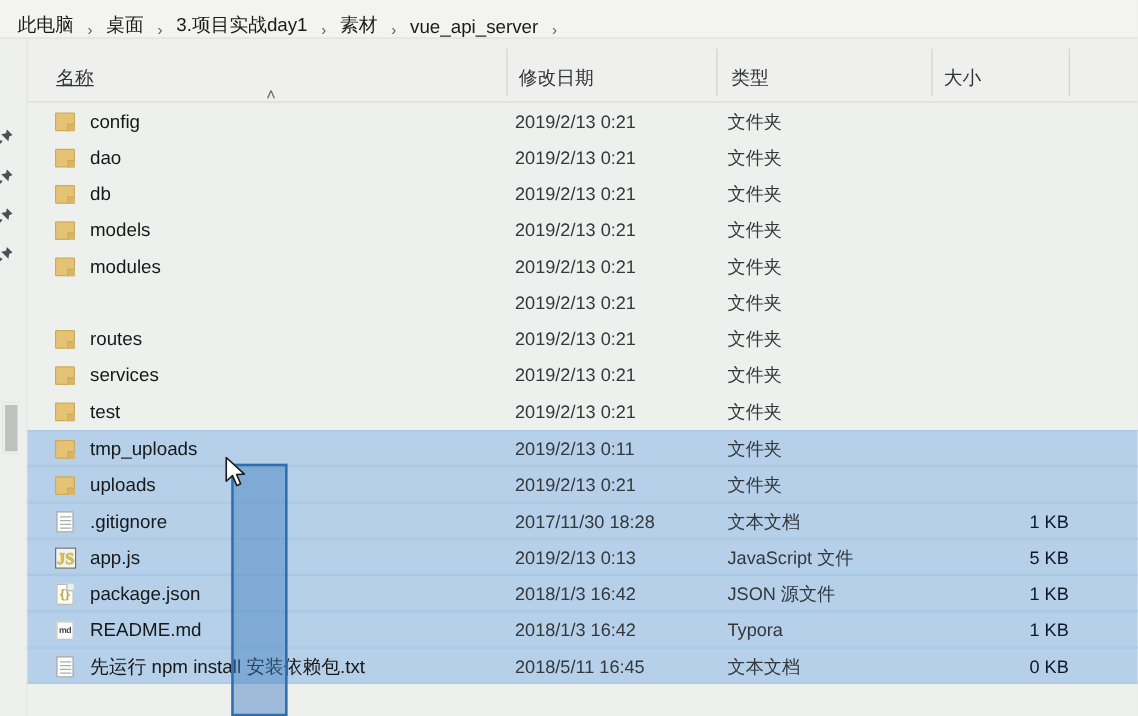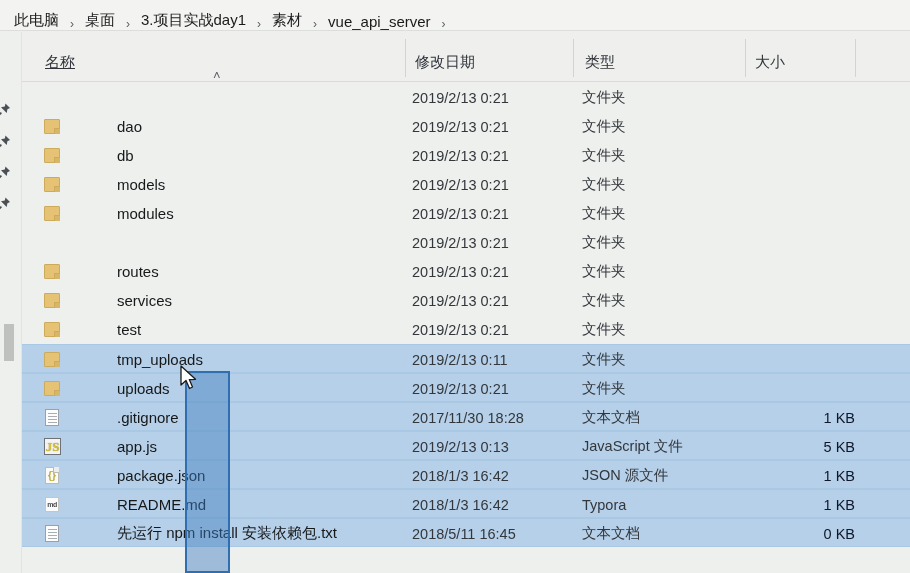--- a/index.html
+++ b/index.html
@@ -80,22 +80,22 @@
   .row.sel{
     background:#b5d0e8;
     border-top:1px solid #a8c8e4;
     border-bottom:1px solid #a8c8e4;
   }
   .cell-name{
     position:absolute;left:0;top:0;height:29px;
     display:flex;align-items:center;
   }
   .ficon{
-    width:17px;height:19px;margin-left:22px;margin-right:23px;
-    position:relative;flex:none;padding-left:33px;
+    width:17px;height:19px;margin-left:22px;margin-right:11px;
+    position:relative;flex:none;
   }
   .nm{
     font-size:15px;color:#16181a;white-space:nowrap;
   }
   .cell-date{
     position:absolute;left:390px;top:0;height:29px;
     display:flex;align-items:center;
     font-size:14.5px;color:#33373c;white-space:nowrap;
   }
   .cell-type{
@@ -218,20 +218,26 @@
       <div class="pin" style="top: 164px;"><svg width="16" height="16" viewBox="0 0 16 16">
           <path d="M9.5 1.5 L14 6 L11.4 7.2 L10.7 11 L5 5.3 L8.8 4.6 Z" fill="#4b5056"></path>
           <path d="M5.4 10.6 L1.5 14.5" stroke="#4b5056" stroke-width="1.6"></path>
         </svg></div>
       <div class="scroll-thumb"></div>
     </div>
   <div class="gutter-edge"></div>
 
   <div class="list" id="filelist">
       <div class="row" style="top: 0px;">
+        <div class="cell-name">
+          <span class="ficon">
+            <span class="ic-folder"></span>
+          </span>
+          <span class="nm">config</span>
+        </div>
         <div class="cell-date">2019/2/13 0:21</div>
         <div class="cell-type">文件夹</div>
         <div class="cell-size"></div>
       </div>
       <div class="row" style="top: 29px;">
         <div class="cell-name">
           <span class="ficon">
             <span class="ic-folder"></span>
           </span>
           <span class="nm">dao</span>

